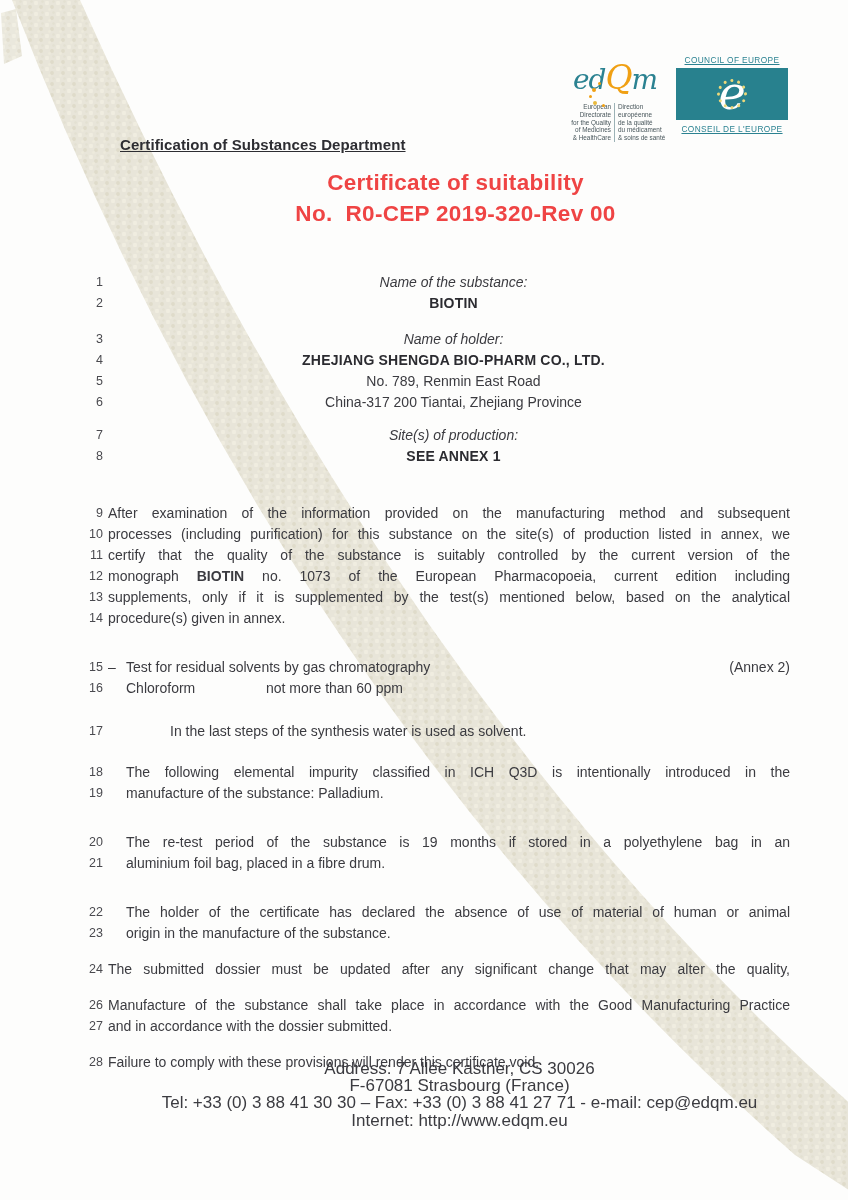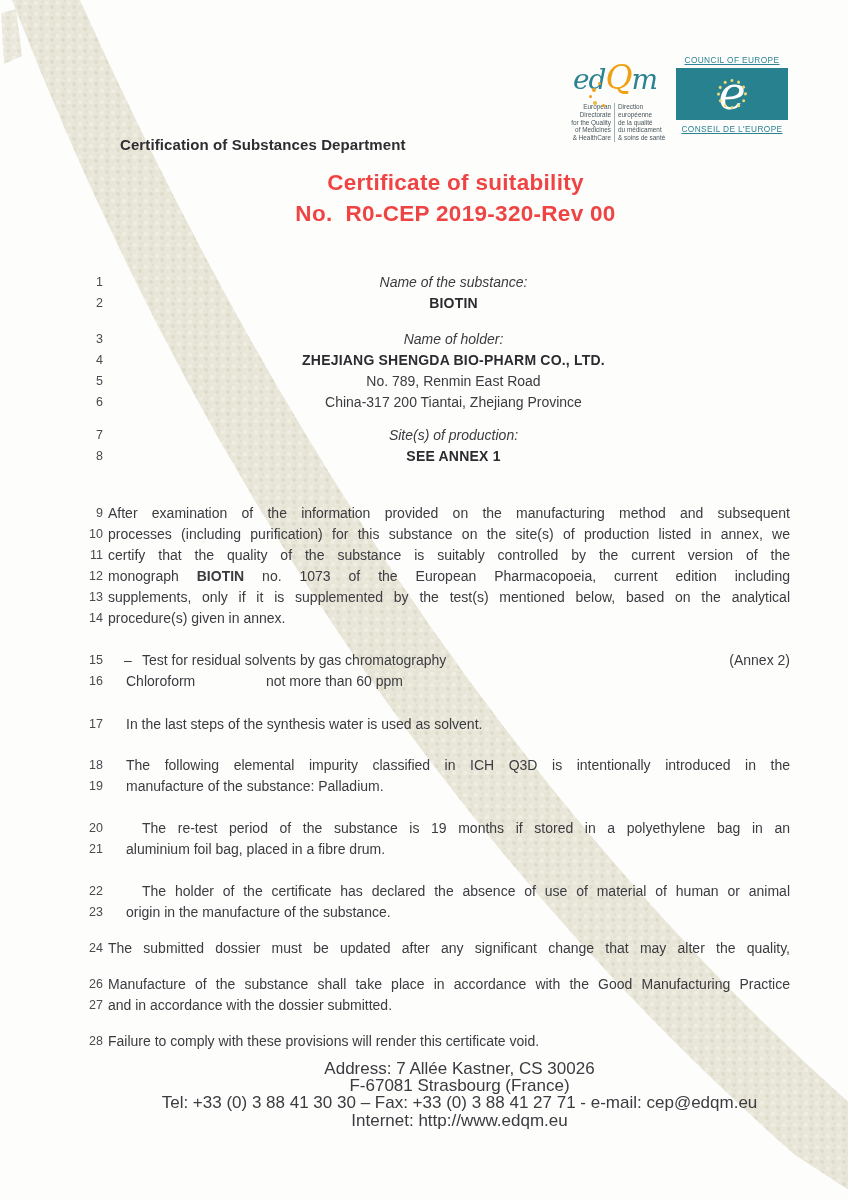--- a/index.html
+++ b/index.html
@@ -39,42 +39,42 @@
   .coe-box{width:112px;height:52px;background:#28818e;margin:3px auto 4px auto;position:relative;}
   .coe-e{
     position:absolute;left:0;right:0;top:-3px;text-align:center;
     font-family:"DejaVu Serif","Liberation Serif",serif;font-style:italic;
     font-size:46px;line-height:56px;color:#ffffff;
   }
   .coe-ring{position:absolute;left:0;top:0;}
   
   .dept{
     position:absolute;left:120px;top:136px;
-    font-size:15px;font-weight:bold;color:#2d2d32;letter-spacing:0.1px;
+    font-size:15px;font-weight:bold;color:#2d2d32;letter-spacing:0.1px;text-decoration:underline;
   }
   .title{
     position:absolute;left:85px;top:167px;width:705px;padding-left:18px;
     text-align:center;font-size:22.5px;font-weight:bold;line-height:31px;
     color:#ef4444;letter-spacing:0.3px;
   }
   
   .body-lines{position:absolute;left:85px;top:265px;width:705px;}
   .line{display:flex;line-height:21px;font-size:14px;}
   .num{flex:0 0 18px;text-align:right;font-size:12.5px;color:#4a4a4f;}
   .txt{flex:1;margin-left:5px;white-space:nowrap;}
   .ga .txt{padding-left:9px;text-align:center;}
   .ind .txt{padding-left:18px;}
   .b .txt{font-weight:bold;color:#2b2b30;letter-spacing:0.2px;}
   .it .txt{font-style:italic;}
   .j .txt{text-align:justify;text-align-last:justify;}
   .annex{float:right;}
   .dash{display:inline-block;width:18px;}
   .col1{display:inline-block;width:140px;}
   .mt7{margin-top:7px;}  .mt12{margin-top:12px;} .mt15{margin-top:15px;}
-  .mt20{margin-top:20px;} .mt21{margin-top:21px;gap:16px;} .mt22{margin-top:22px;}
+  .mt20{margin-top:20px;} .mt21{margin-top:28px;} .mt22{margin-top:22px;gap:44px;}
   .mt36{margin-top:36px;}
   
   .footer{
     position:absolute;left:85px;top:1060px;width:705px;padding-left:22px;
     text-align:center;font-size:17px;line-height:17.2px;color:#3b3b40;
   }
 </style>
 </head>
 <body>
 

